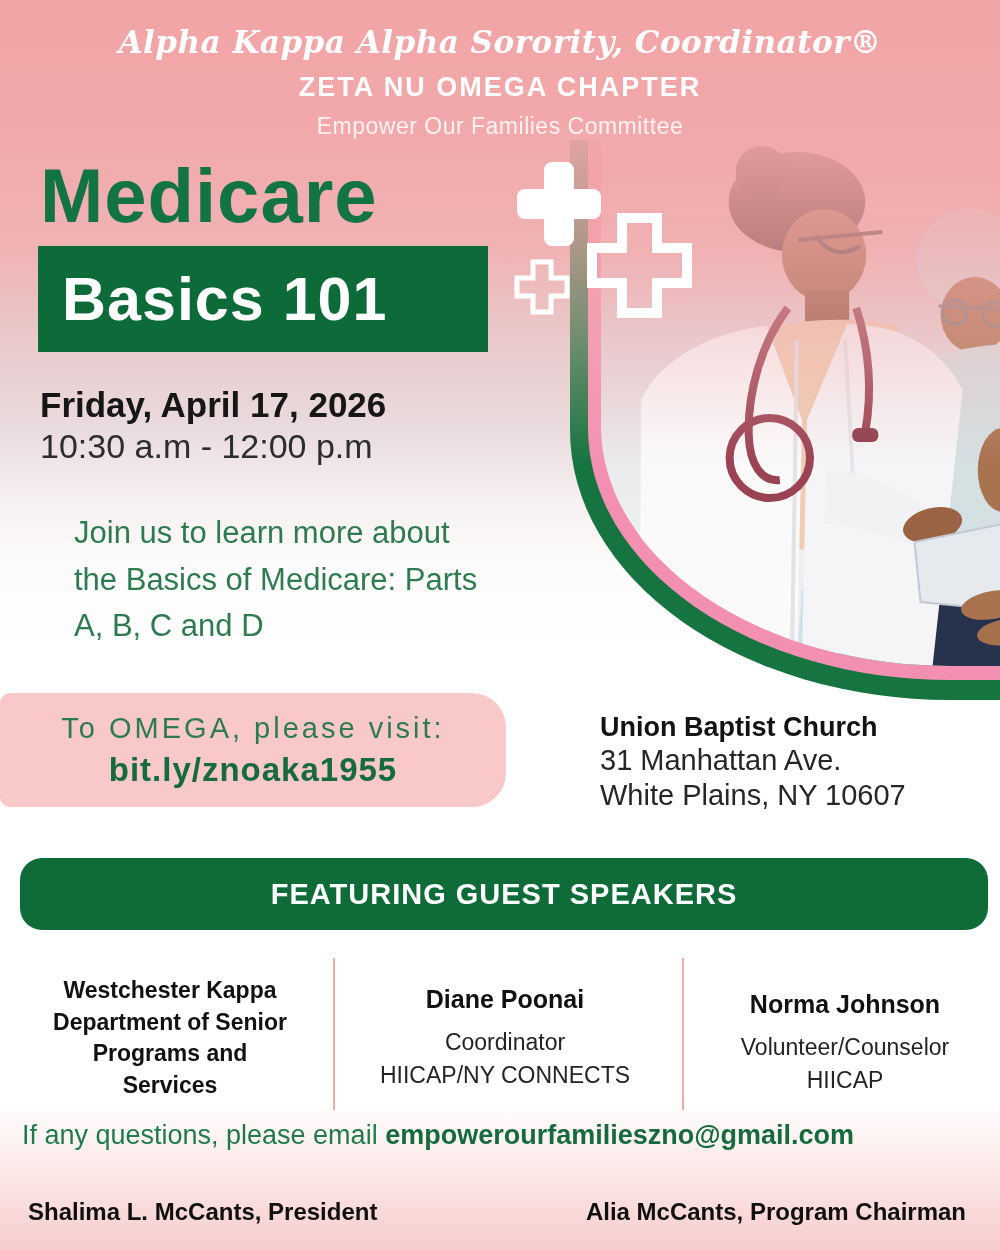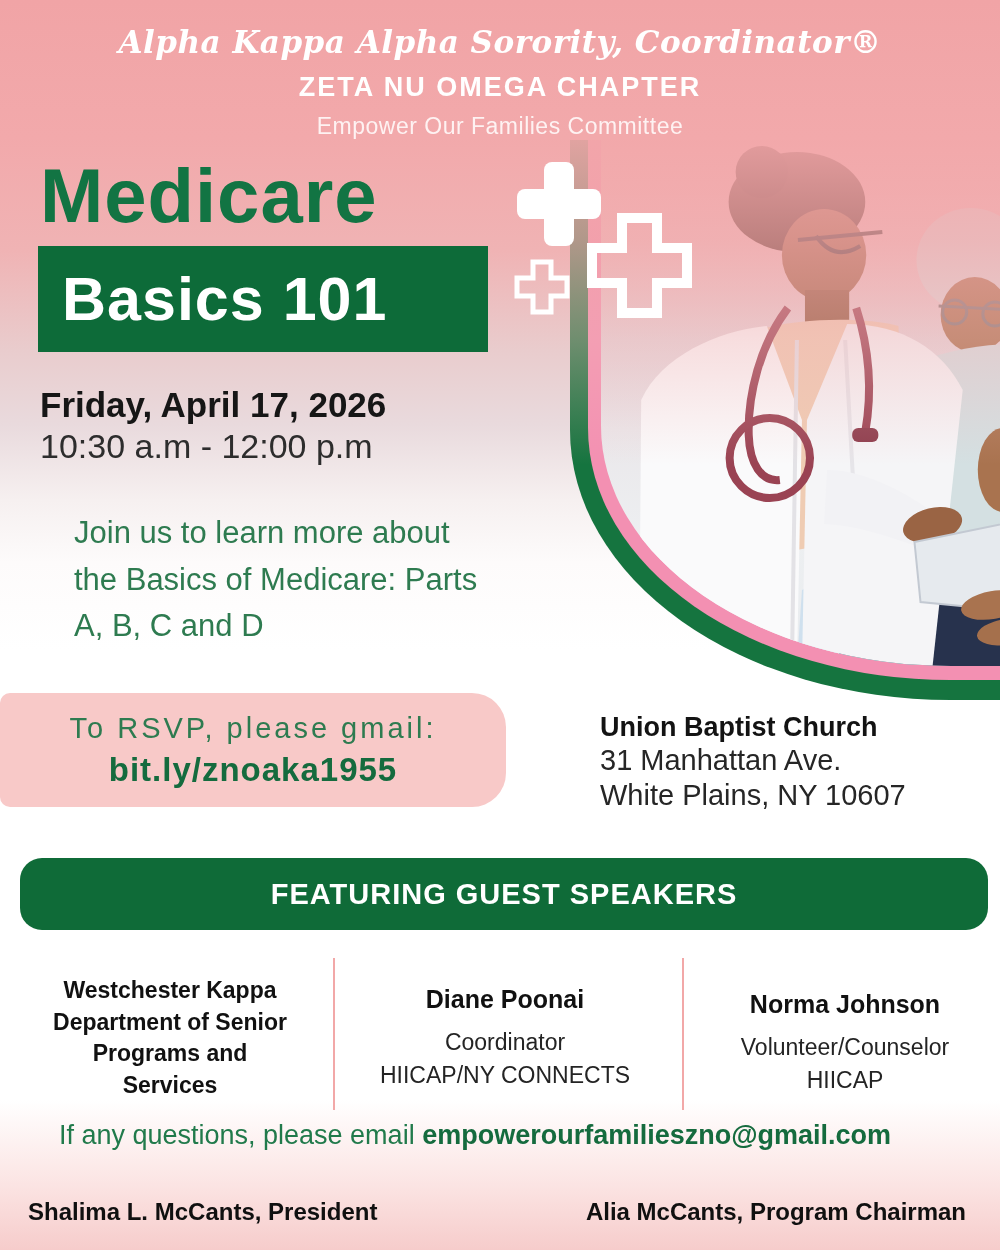--- a/index.html
+++ b/index.html
@@ -76,21 +76,21 @@
   .spk1{left:30px;top:975px;width:280px;font-size:23px;font-weight:800;line-height:1.38;}
   .spk2{left:360px;top:985px;width:290px;}
   .spk3{left:710px;top:990px;width:270px;}
   .spk-name{font-size:25px;font-weight:800;}
   .spk-role{margin-top:12px;font-size:23px;font-weight:400;color:#242424;line-height:1.45;}
   .vline{position:absolute;top:958px;width:2px;height:152px;background:#f2a8a8;}
   .vline1{left:333px;}
   .vline2{left:682px;}
 
   
-  .contact{position:absolute;left:0;top:1120px;width:876px;text-align:center;font-size:27px;padding-left:37px;}
+  .contact{position:absolute;left:0;top:1120px;width:876px;text-align:center;font-size:27px;}
   .contact .pfx{color:#217a4b;font-weight:400;}
   .contact .eml{color:#156b3e;font-weight:800;}
   .foot{position:absolute;top:1198px;font-size:24px;font-weight:800;color:#101010;}
   .foot-l{left:28px;}
   .foot-r{right:34px;}
 </style>
 </head>
 <body>
 
 <div class="page">
@@ -166,21 +166,21 @@
   <svg class="crosses" viewBox="0 0 200 170">
     <g>
       <rect x="39" y="7" width="30" height="84" rx="8" fill="#ffffff"></rect>
       <rect x="12" y="34" width="84" height="30" rx="8" fill="#ffffff"></rect>
     </g>
     <path d="M117,63 h35 v30 h30 v35 h-30 v30 h-35 v-30 h-30 v-35 h30 Z" fill="none" stroke="#ffffff" stroke-width="10"></path>
     <path d="M28,107 h18 v16 h16 v18 h-16 v16 h-18 v-16 h-16 v-18 h16 Z" fill="none" stroke="#ffffff" stroke-width="5"></path>
   </svg>
 
   <div class="rsvp-box">
-    <div class="rsvp-label">To RSVP, please gmail:</div>
+    <div class="rsvp-label">To OMEGA, please visit:</div>
     <div class="rsvp-link">bit.ly/znoaka1955</div>
   </div>
 
   <div class="venue">
     <div class="venue-name">Union Baptist Church</div>
     <div class="venue-line">31 Manhattan Ave.</div>
     <div class="venue-line">White Plains, NY 10607</div>
   </div>
 
   <div class="banner">

